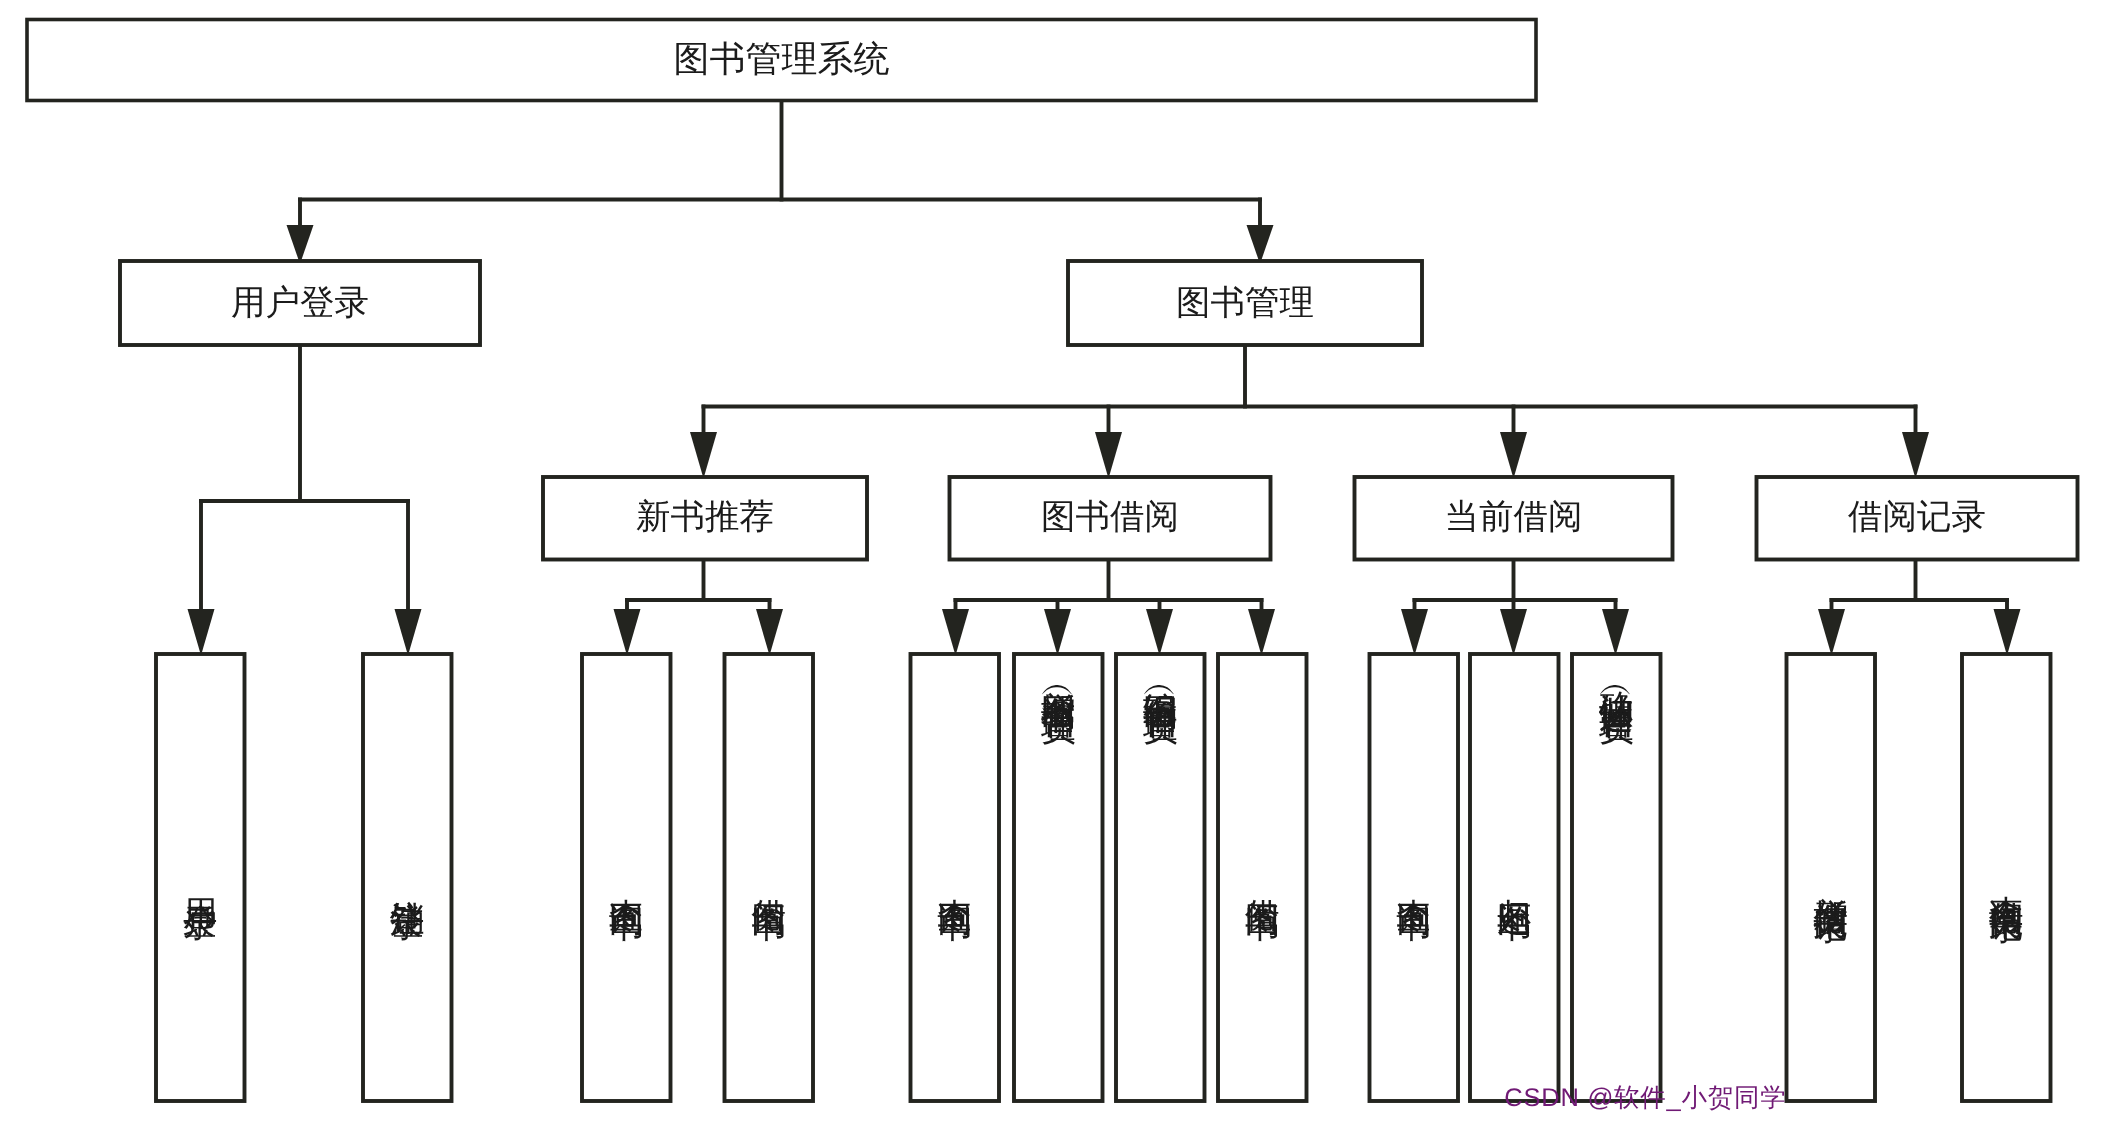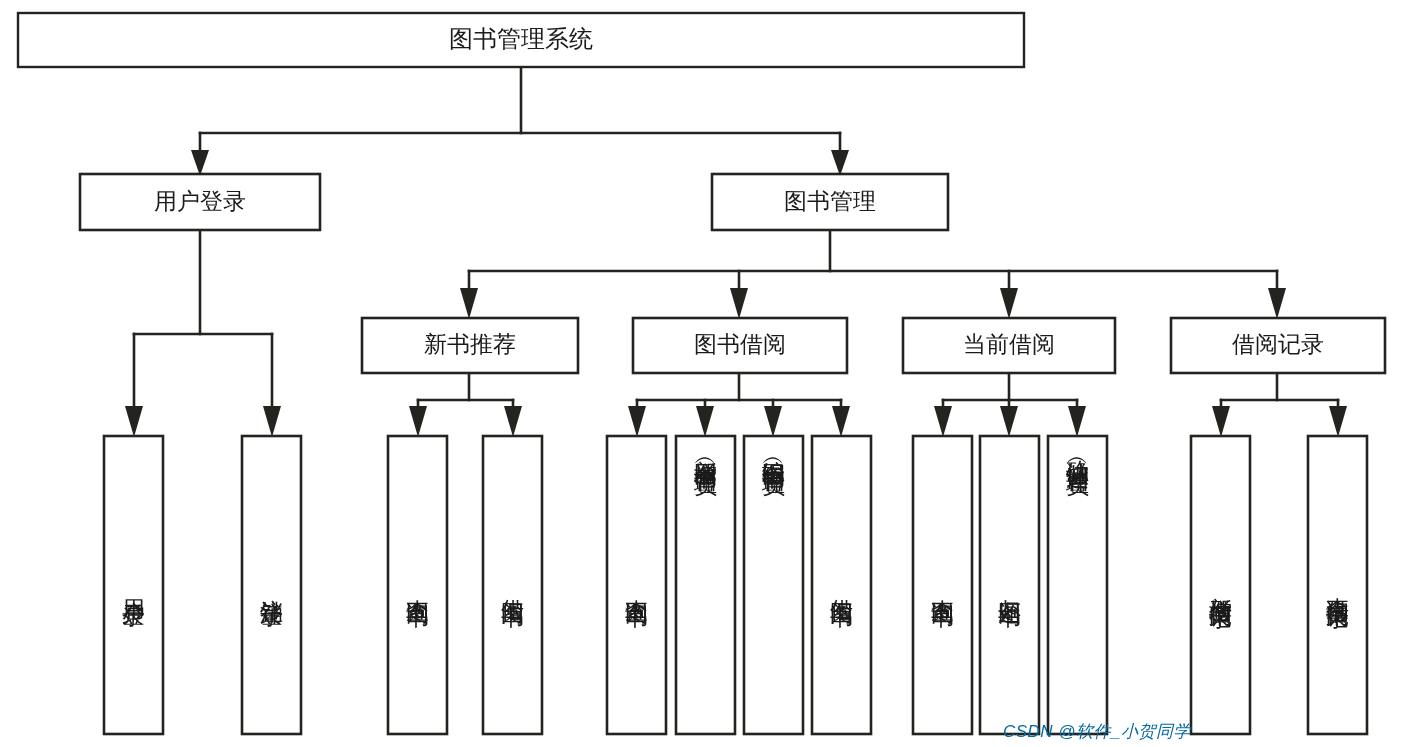--- a/index.html
+++ b/index.html
@@ -72,24 +72,23 @@
     letter-spacing: 2px;
     color: #1b1b1b;
     white-space: nowrap;
   }
   .watermark {
     position: absolute;
     right: 8px;
     bottom: 4px;
     font-family: "Liberation Sans", "DejaVu Sans", sans-serif;
     font-size: 17px;
-    color: #0369a1;
+    color: #701a75;
     letter-spacing: 0.5px;
     user-select: none;
-    font-style: italic;
   }
 </style>
 </head>
 <body>
 
 <div id="diagram-root">
 
   <svg class="flow" viewBox="0 0 1405 747">
 
     <g>

